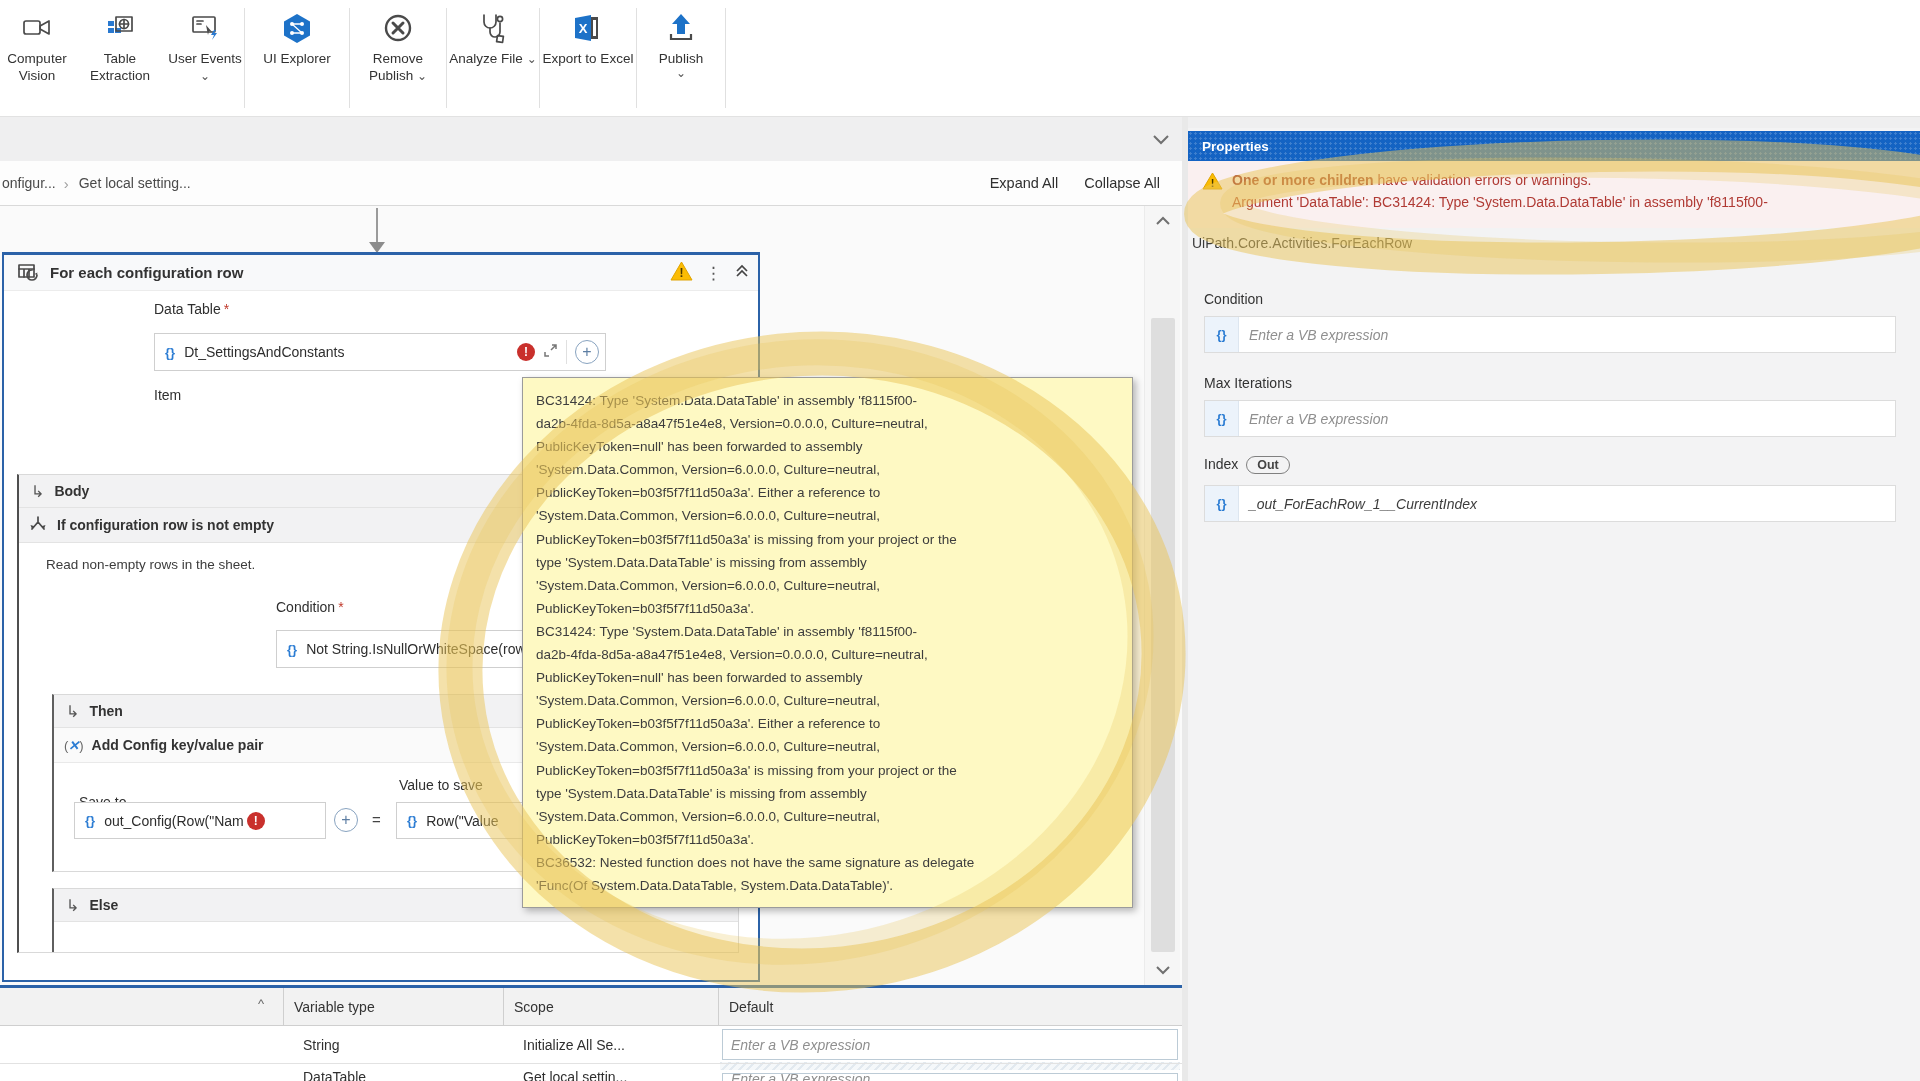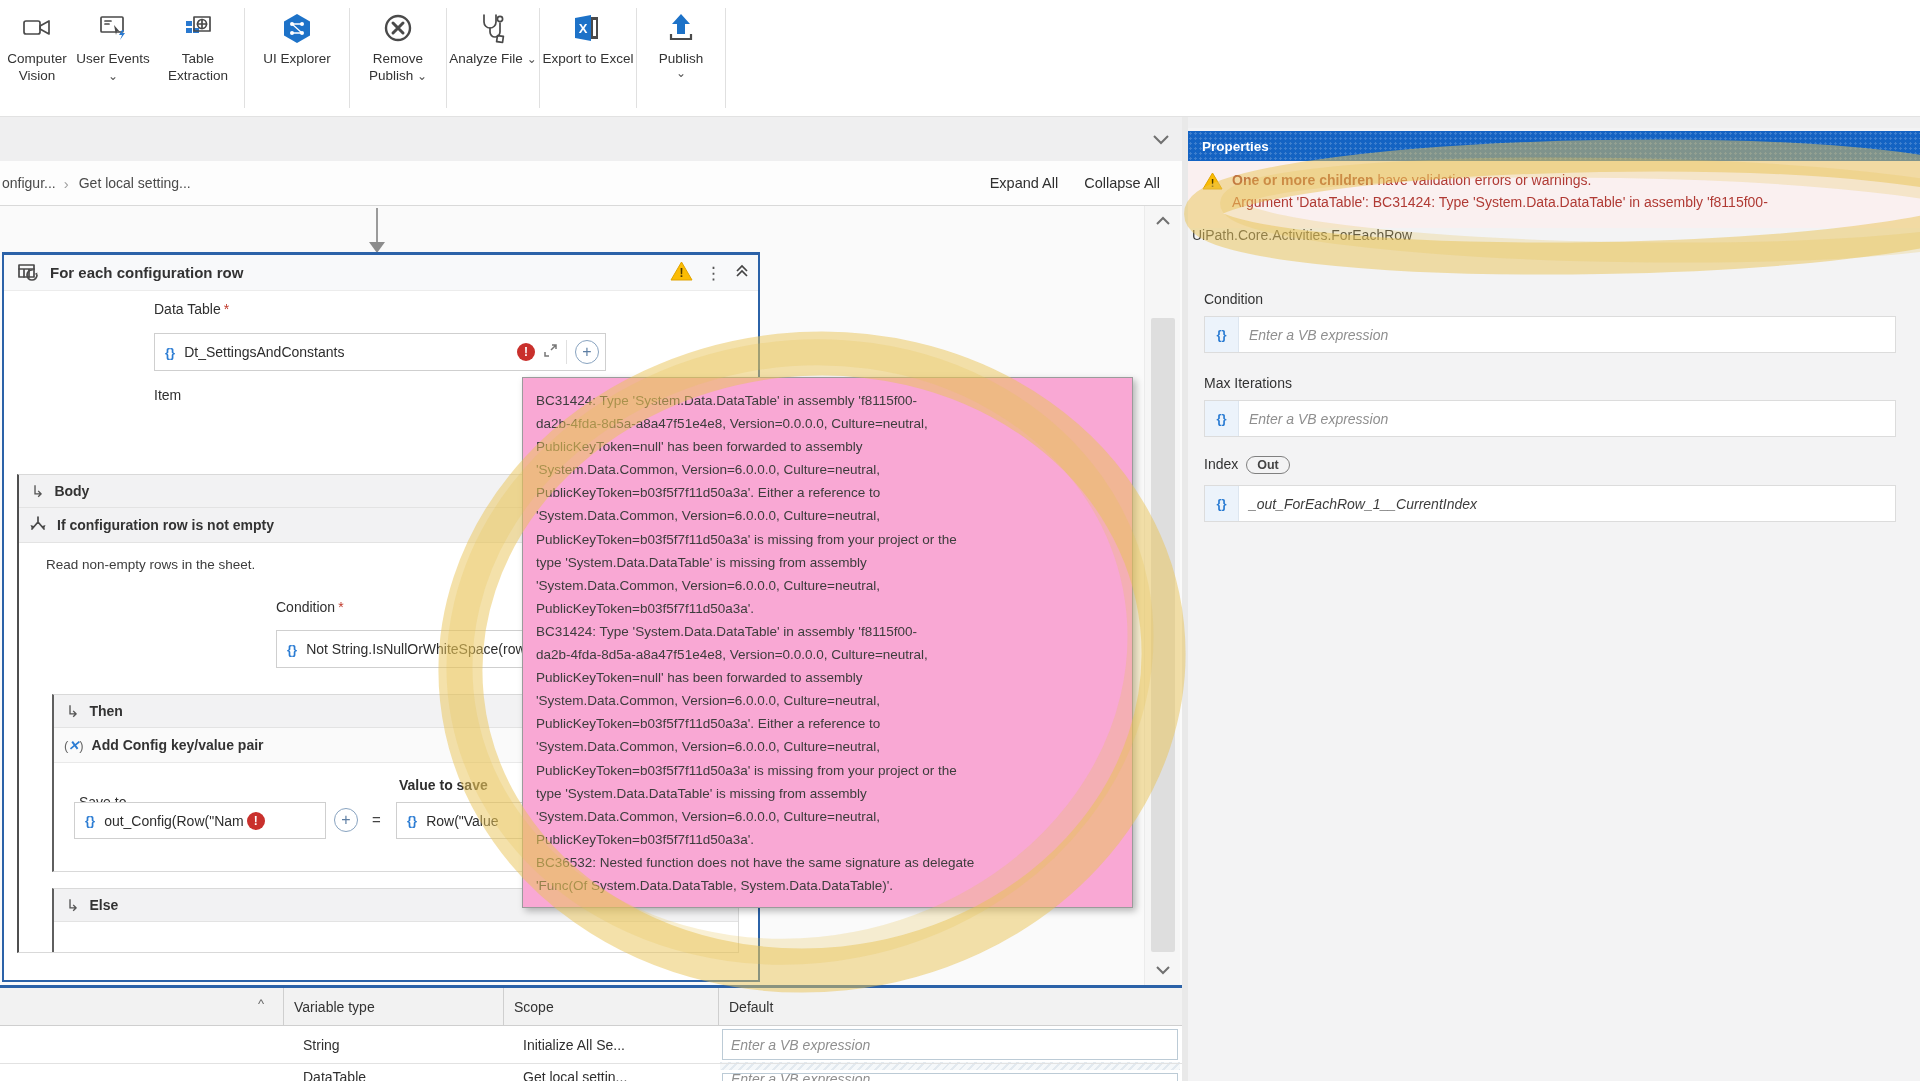--- a/index.html
+++ b/index.html
@@ -55,41 +55,41 @@
   .assign-ic{margin:0 8px 0 10px;font-size:13px;color:#666;}
   .assign-ic b{color:#2b7cd3;font-weight:700;font-style:italic;}
   .equals{position:absolute;font-size:15px;color:#444;}
 
   
   .v-scroll{position:absolute;right:2px;top:0;width:36px;height:779px;background:#f6f6f6;border-left:1px solid #ebebeb;}
   .v-scroll .chev{position:absolute;left:7px;width:22px;height:22px;cursor:pointer;}
   .v-thumb{position:absolute;left:6px;top:112px;width:24px;height:634px;background:#dedede;border-radius:2px;cursor:pointer;}
 
   
-  .val-tooltip{position:absolute;left:522px;top:377px;width:611px;height:531px;background:#f9a8d4;border:1px solid #9b9b9b;box-shadow:3px 3px 7px rgba(0,0,0,.28);padding:11px 13px;font-size:13.5px;line-height:23.1px;color:#3d3d3d;white-space:pre-line;z-index:30;}
+  .val-tooltip{position:absolute;left:522px;top:377px;width:611px;height:531px;background:#fef9c3;border:1px solid #9b9b9b;box-shadow:3px 3px 7px rgba(0,0,0,.28);padding:11px 13px;font-size:13.5px;line-height:23.1px;color:#3d3d3d;white-space:pre-line;z-index:30;}
 
   
   .vars{position:absolute;left:0;top:985px;width:1182px;height:96px;background:#fff;border-top:3px solid #2b62a8;}
   .vars-head{position:absolute;left:0;top:0;width:100%;height:38px;background:#f2f2f2;border-bottom:1px solid #cfcfcf;}
   .vh-cell{position:absolute;top:0;height:38px;display:flex;align-items:center;font-size:14px;color:#333;padding-left:10px;border-left:1px solid #cfcfcf;}
   .sort-caret{position:absolute;left:258px;top:8px;font-size:13px;color:#666;cursor:pointer;}
   .vr-cell{position:absolute;display:flex;align-items:center;font-size:14px;color:#2f2f2f;padding-left:10px;}
   .vr-default{border:1px solid #bccbd6;background:#fff;display:flex;align-items:center;padding-left:8px;font-size:14px;}
   .placeholder{font-style:italic;color:#8f8f8f;}
   .hatch{position:absolute;background:repeating-linear-gradient(135deg,#e2e9ef 0 2px,#f5f8fa 2px 6px);}
 
   
   .splitter{position:absolute;left:1182px;top:117px;width:6px;height:964px;background:#e9e9e9;}
   .props{position:absolute;left:1188px;top:128px;width:732px;height:953px;background:#f3f3f4;}
   .props-title{position:absolute;left:0;top:3px;width:100%;height:30px;background:#1463c3;color:#fff;font-size:13.5px;font-weight:700;display:flex;align-items:center;padding-left:14px;background-image:radial-gradient(rgba(255,255,255,.18) 1px,transparent 1.4px);background-size:5px 5px;}
   .props-warn{position:absolute;left:0;top:33px;width:100%;height:67px;background:#faf0f0;overflow:hidden;}
   .warn-l1{position:absolute;left:44px;top:11px;font-size:14px;color:#b03a34;white-space:nowrap;}
   .warn-l1 b{color:#9c2f2a;font-weight:700;}
   .warn-l2{position:absolute;left:44px;top:33px;font-size:14px;color:#b03a34;white-space:nowrap;}
-  .props-class{position:absolute;left:4px;top:99px;font-size:14px;color:#3a3a3a;}
+  .props-class{position:absolute;left:4px;top:107px;font-size:14px;color:#3a3a3a;}
   .p-label{position:absolute;left:16px;font-size:14px;color:#333;}
   .p-field{position:absolute;left:16px;width:692px;height:37px;background:#fff;border:1px solid #dcdcdc;display:flex;align-items:center;}
   .p-braces{width:34px;align-self:stretch;background:#ecf3fb;border-right:1px solid #dde6f0;display:flex;align-items:center;justify-content:center;color:#2b7cd3;font-weight:700;font-size:13px;}
   .p-val{font-size:14px;padding-left:10px;white-space:nowrap;}
   .p-val.italic{font-style:italic;color:#3d3d3d;}
   .out-pill{display:inline-block;border:1.6px solid #808080;border-radius:12px;padding:1px 10px;font-size:12.5px;font-weight:700;color:#444;margin-left:8px;background:#f3f3f4;}
 
   
   .marker{position:absolute;left:0;top:0;width:1920px;height:1081px;pointer-events:none;z-index:60;}
 
@@ -102,44 +102,44 @@
 
   <div class="toolbar">
     <div class="tb-btn" style="width:74px;">
       <span class="tb-icon">
         <svg width="34" height="30" viewBox="0 0 34 30">
             <rect class="ln" x="4" y="8" width="16" height="13" rx="2"></rect>
             <path class="ln" d="M20 13 l9 -5 v13 l-9 -5 z"></path>
           </svg>
       </span>
       <span class="tb-label">Computer Vision</span>
-    </div>
-    <div class="tb-btn" style="width:78px;">
-      <span class="tb-icon">
-        <svg width="34" height="30" viewBox="0 0 34 30">
-            <rect class="ln" x="5" y="4" width="22" height="15" rx="1"></rect>
-            <path class="ln" d="M9 8 h6 M9 11 h4"></path>
-            <path d="M18 12 l6 7 -3 -1 -1 4 z" fill="#4a4a4a"></path>
-            <path d="M26 17 l-3 5 h3 l-2 5 5 -7 h-3 l2 -3 z" fill="#2979d0"></path>
-          </svg>
-      </span>
-      <span class="tb-label"><span>User Events</span> <span class="caret inline">⌄</span></span>
     </div>
     <div class="tb-btn" style="width:92px;">
       <span class="tb-icon">
         <svg width="34" height="30" viewBox="0 0 34 30">
             <rect x="5" y="8" width="6" height="5" fill="#2979d0"></rect>
             <rect x="5" y="15" width="6" height="5" fill="#2979d0"></rect>
             <rect x="12" y="15" width="6" height="5" fill="#2979d0"></rect>
             <rect class="ln" x="13" y="4" width="16" height="14"></rect>
             <circle class="ln" cx="21" cy="11" r="4.5"></circle>
             <path class="ln" d="M16.5 11 h9 M21 6.5 v9"></path>
           </svg>
       </span>
       <span class="tb-label">Table Extraction</span>
+    </div>
+    <div class="tb-btn" style="width:78px;">
+      <span class="tb-icon">
+        <svg width="34" height="30" viewBox="0 0 34 30">
+            <rect class="ln" x="5" y="4" width="22" height="15" rx="1"></rect>
+            <path class="ln" d="M9 8 h6 M9 11 h4"></path>
+            <path d="M18 12 l6 7 -3 -1 -1 4 z" fill="#4a4a4a"></path>
+            <path d="M26 17 l-3 5 h3 l-2 5 5 -7 h-3 l2 -3 z" fill="#2979d0"></path>
+          </svg>
+      </span>
+      <span class="tb-label"><span>User Events</span> <span class="caret inline">⌄</span></span>
     </div>
     <div class="tb-sep"></div>
     <div class="tb-btn" style="width:104px;">
       <span class="tb-icon">
         <svg width="34" height="32" viewBox="0 0 34 32">
             <polygon points="17,2 30,9.5 30,23.5 17,31 4,23.5 4,9.5" fill="#1d72c8"></polygon>
             <circle cx="12" cy="12" r="2" fill="#fff"></circle>
             <circle cx="22" cy="12" r="2" fill="#fff"></circle>
             <circle cx="12" cy="21" r="2" fill="#fff"></circle>
             <circle cx="22" cy="21" r="2" fill="#fff"></circle>
@@ -289,21 +289,21 @@
         <div class="act-box" style="left:33px;top:219px;width:687px;height:178px;">
           <div class="sec-head" style="height:33px;">
             <span class="ret-arrow">↳</span>
             <span class="sec-title">Then</span>
           </div>
           <div class="assign-row" style="height:35px;">
             <span class="assign-ic">(<b>✕</b>)</span>
             <span class="sec-title">Add Config key/value pair</span>
           </div>
           <span class="fld-label" style="left:25px;top:82px;margin-top:17px;">Save to</span>
-          <span class="fld-label" style="left:345px;top:82px;font-weight:bold;">Value to save</span>
+          <span class="fld-label" style="left:345px;top:82px;">Value to save</span>
           <div class="field" style="left:20px;top:107px;width:252px;height:37px;">
             <span class="braces">{}</span>
             <span class="fld-val">out_Config(Row("Nam</span>
             <span class="err-dot" style="margin-left:3px;">!</span>
           </div>
           <span class="plus-btn" style="position:absolute;left:280px;top:113px;">+</span>
           <span class="equals" style="left:318px;top:116px;">=</span>
           <div class="field" style="left:342px;top:107px;width:345px;height:37px;">
             <span class="braces">{}</span>
             <span class="fld-val">Row("Value</span>

